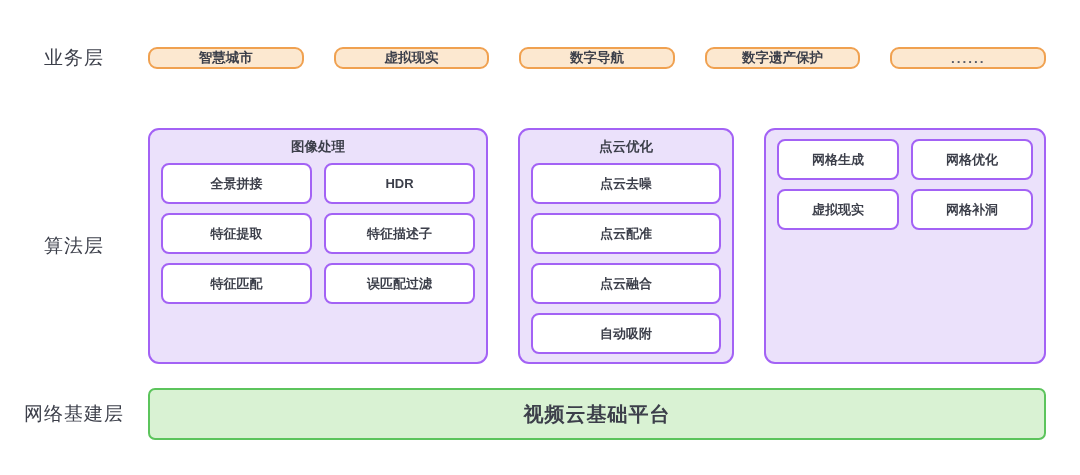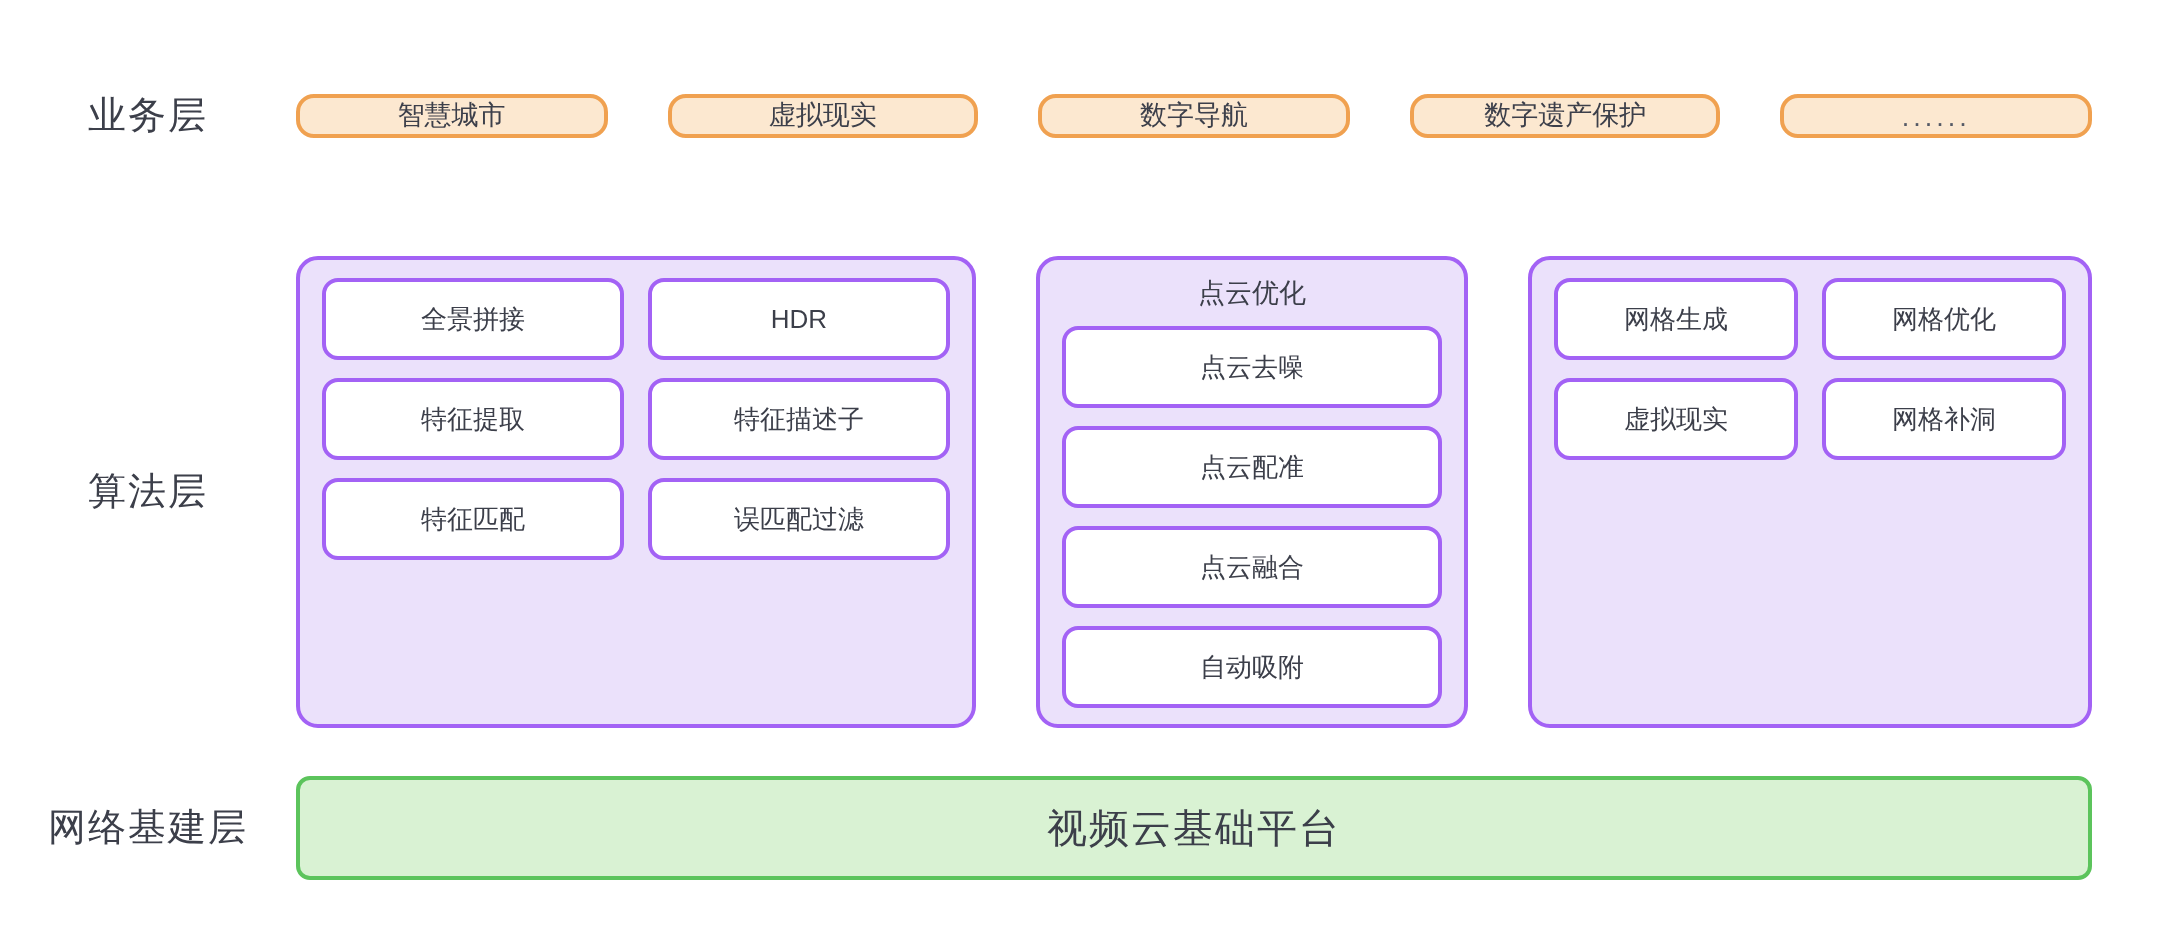--- a/index.html
+++ b/index.html
@@ -40,20 +40,21 @@
     letter-spacing: 1px;
     color: #3c3f4a;
     user-select: none;
   }
   .layer-body {
     flex: 1 1 auto;
     display: flex;
     gap: 30px;
     padding-right: 34px;
     box-sizing: border-box;
+    font-weight: bold;
   }
 
   
   #business-row { top: 14px; height: 88px; align-items: center; }
   .biz-card {
     flex: 1 1 0;
     background: #fce8d0;
     border: 2px solid #f0a150;
     border-radius: 9px;
     display: flex;
@@ -141,20 +142,21 @@
       <div class="biz-card">数字遗产保护</div>
       <div class="biz-card ellipsis">......</div>
     </div>
   </div>
 
   <div class="layer-row" id="algorithm-row">
     <div class="layer-label">算法层</div>
     <div class="layer-body">
 
       <div class="algo-group g-image">
+        <div class="group-title">图像处理</div>
         <div class="group-items cols-2">
           <div class="algo-item">全景拼接</div>
           <div class="algo-item">HDR</div>
           <div class="algo-item">特征提取</div>
           <div class="algo-item">特征描述子</div>
           <div class="algo-item">特征匹配</div>
           <div class="algo-item">误匹配过滤</div>
         </div>
       </div>
 

